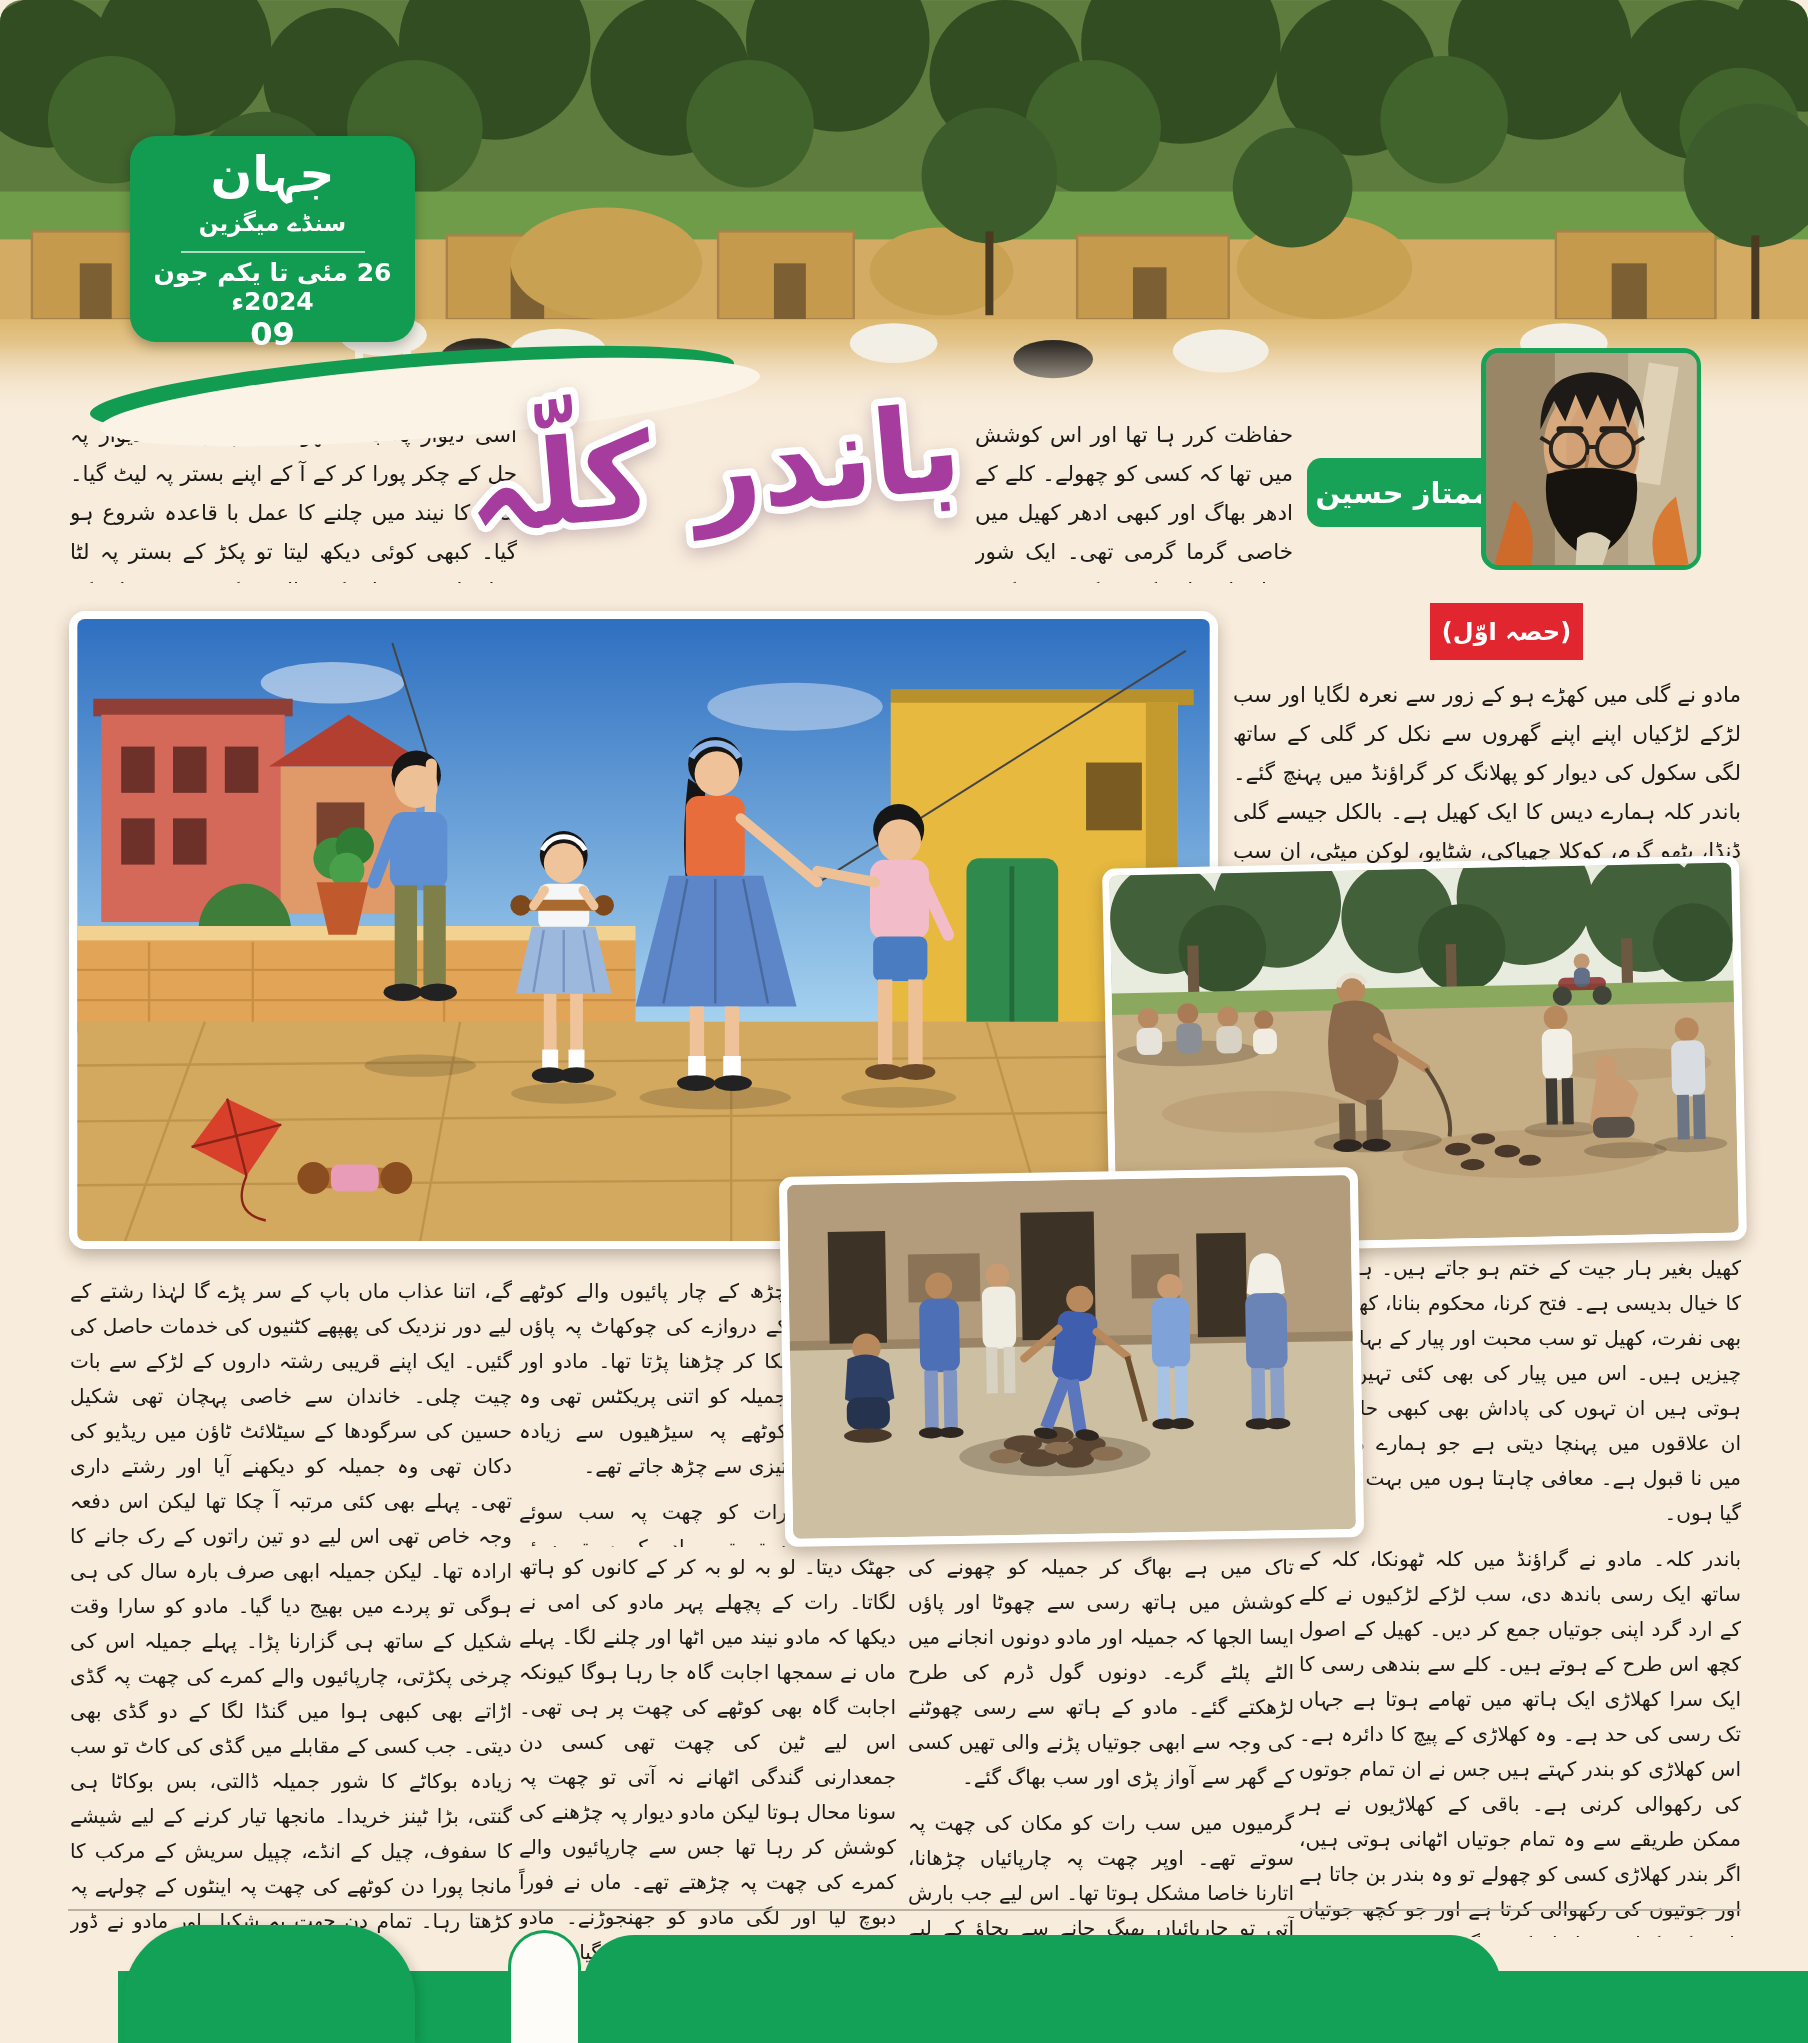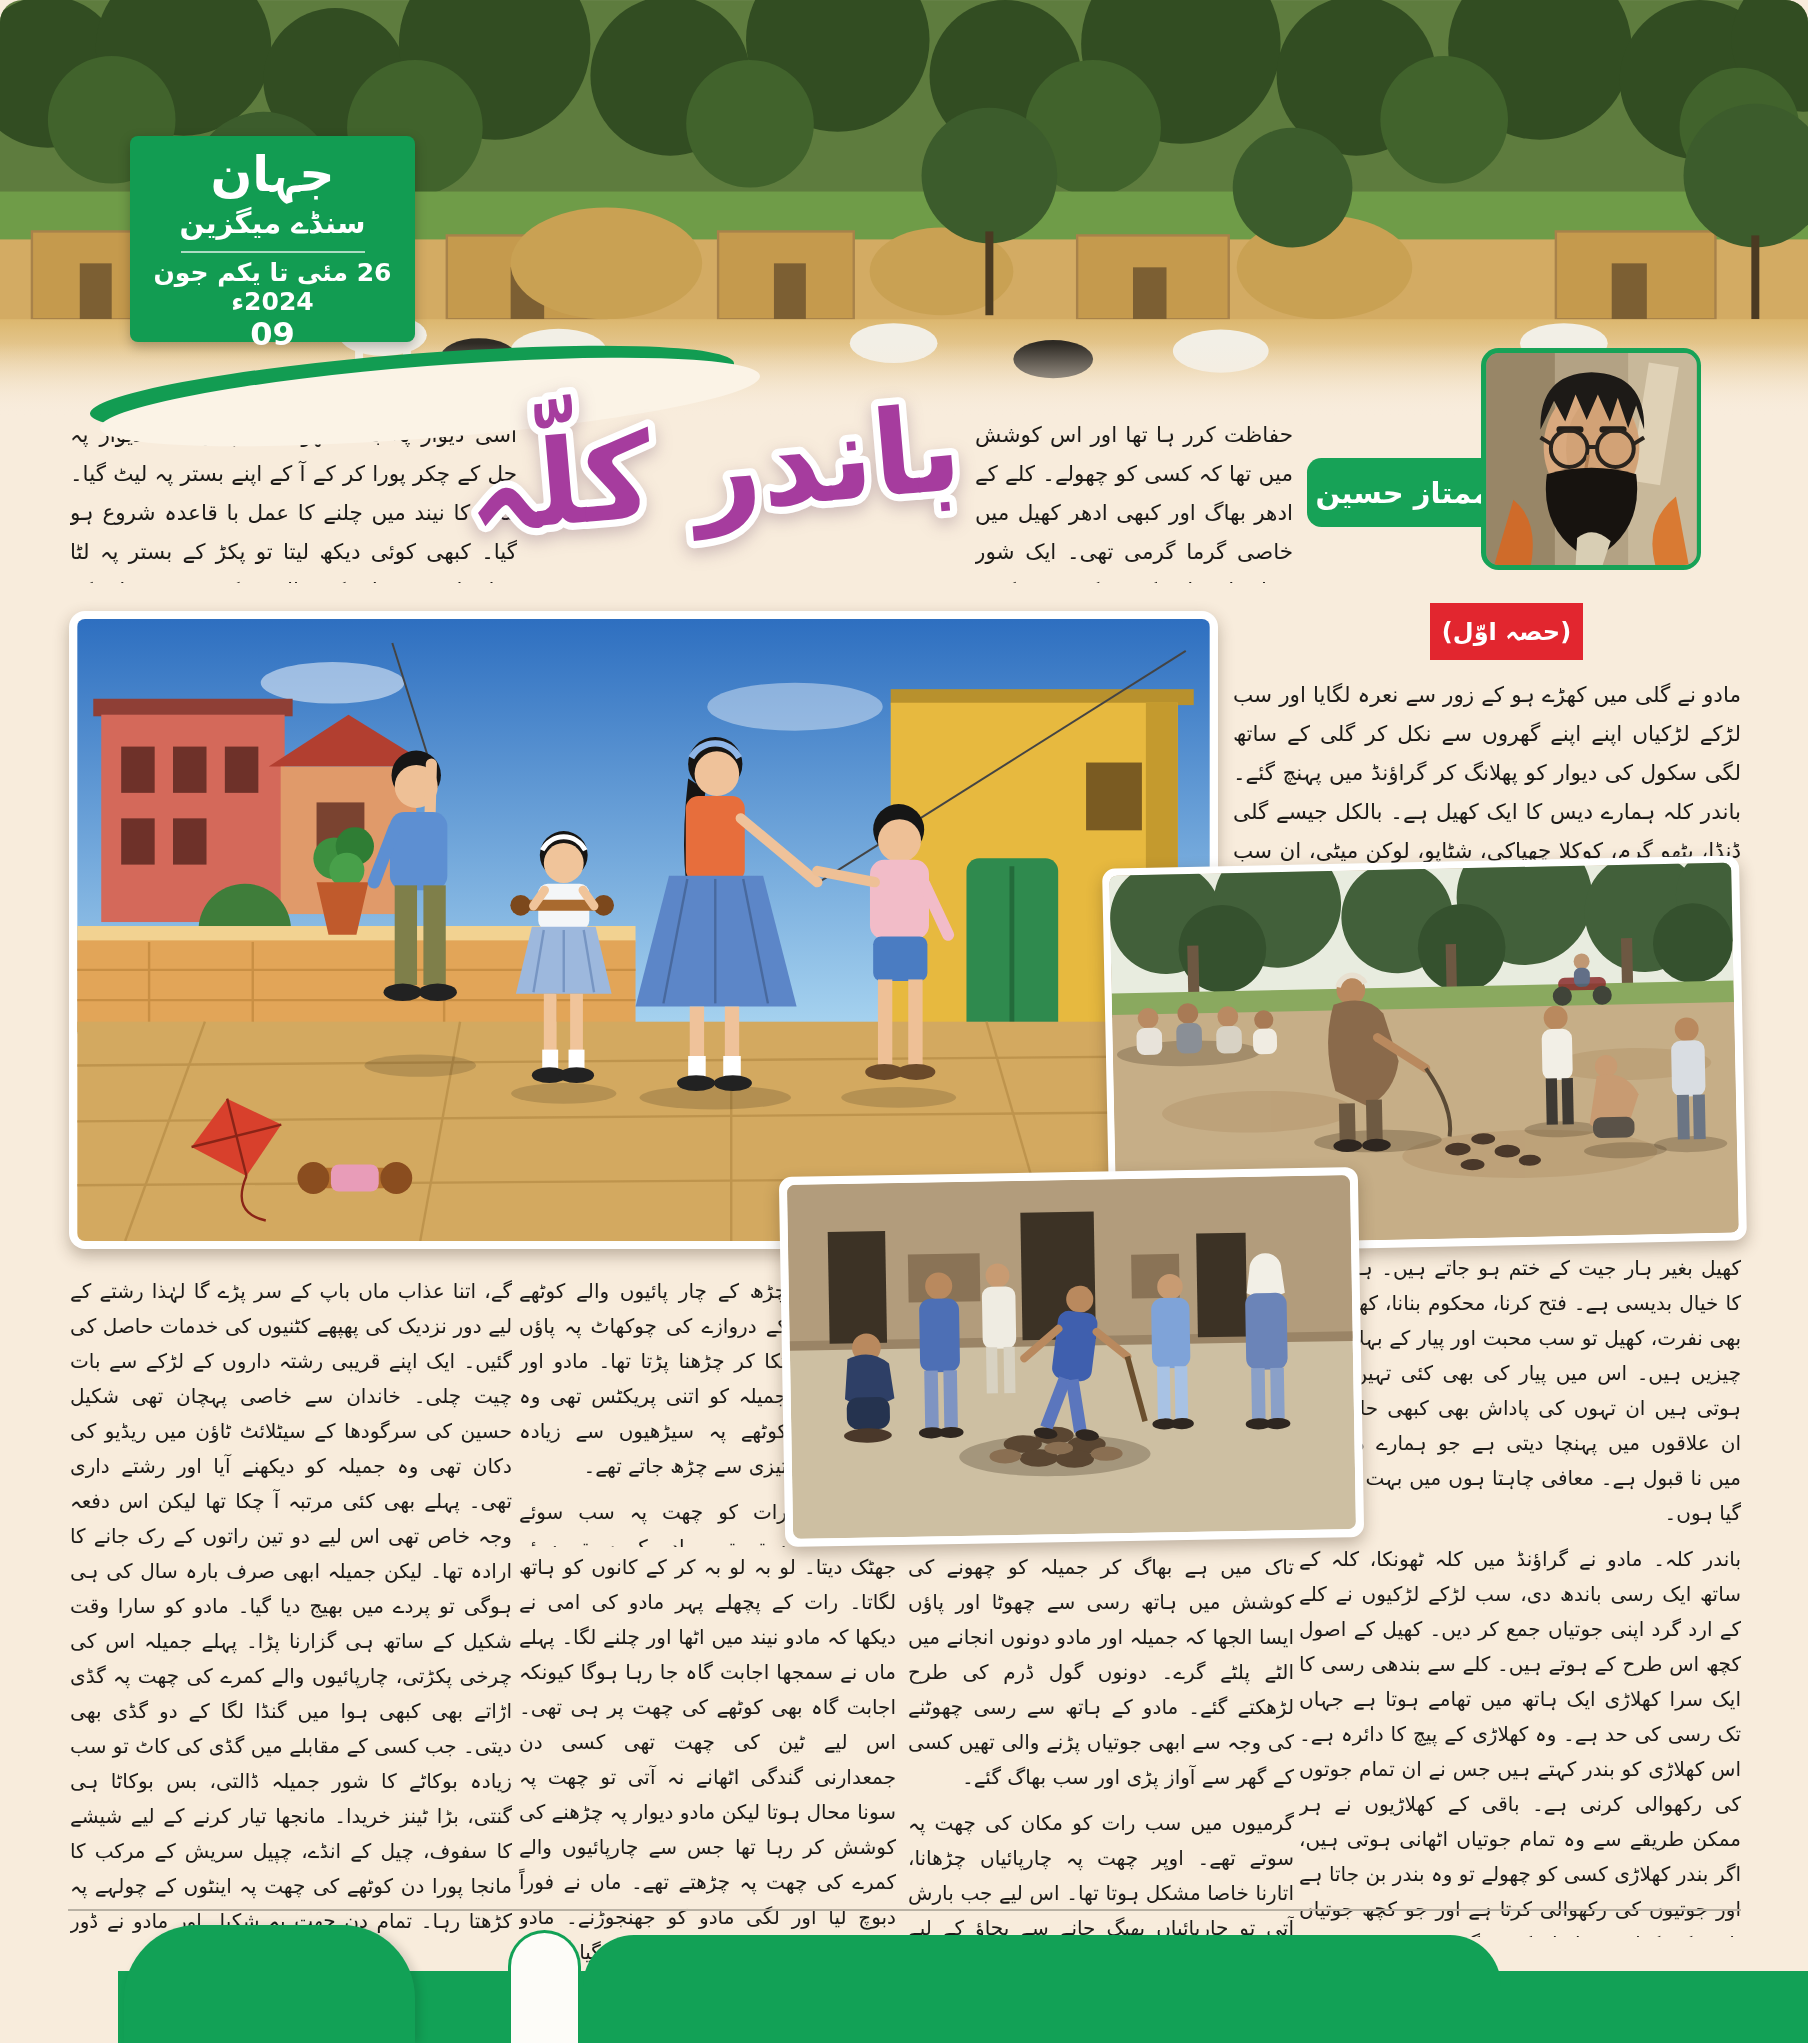--- a/index.html
+++ b/index.html
@@ -8,25 +8,25 @@
   .abs{position:absolute;}
   
   .banner{left:0;top:0;width:1808px;height:415px;border-radius:22.3px 22.3px 0 0;overflow:hidden;}
   .banner svg{display:block;}
   
   .swoosh-green{left:89px;top:354px;width:646px;height:69px;background:#129C52;border-radius:50%;
         transform:rotate(-4.5deg);z-index:2;}
   .swoosh-white{left:99px;top:366px;width:662px;height:72px;background:#fbf3e6;border-radius:50%;
         transform:rotate(-4.5deg);z-index:2;}
   
-  .badge{left:130px;top:136px;width:285px;height:206px;background:#129C52;border-radius:8px;
+  .badge{left:130px;top:136px;width:285px;height:206px;background:#129C52;border-radius:26px;
         z-index:3;color:#fff;text-align:center;direction:rtl;
         box-shadow:0 4.8px 11.2px rgba(0,0,0,.25);}
   .badge-title{font-size:49px;font-weight:bold;line-height:56px;margin-top:11.2px;}
-  .badge-edition{font-size:29px;font-weight:bold;line-height:41px;}
+  .badge-edition{font-size:23px;font-weight:bold;line-height:41px;}
   .badge-divider{width:184px;height:2.4px;background:rgba(255,255,255,.65);margin:6.4px auto 4.8px auto;}
   .badge-date{font-size:25px;font-weight:bold;}
   .badge-page{font-size:32px;font-weight:bold;line-height:37px;}
   
   .title-wrap{left:435px;top:351px;width:559px;height:255px;z-index:2;
         filter:drop-shadow(0 6.4px 8px rgba(80,40,80,.25));}
   
   .urdu{direction:rtl;text-align:justify;color:#1d1b18;font-family:"DejaVu Sans",sans-serif;}
   .urdu p{margin:0 0 11.2px 0;}
   .intro{font-size:21.5px;line-height:39px;}

